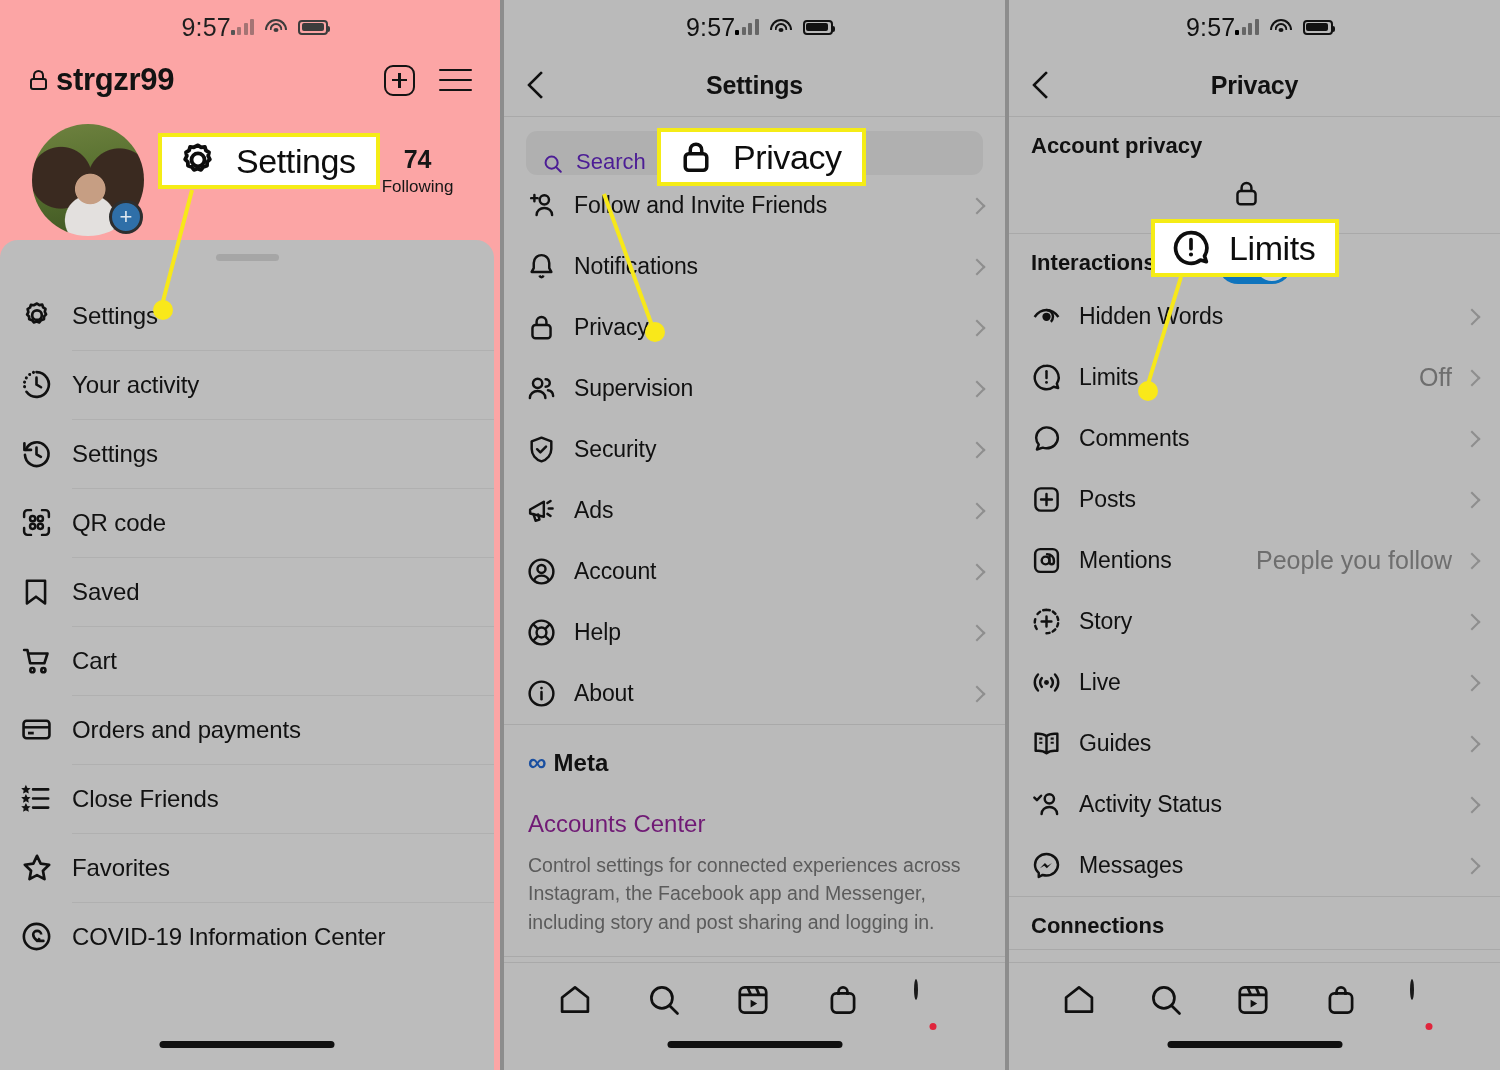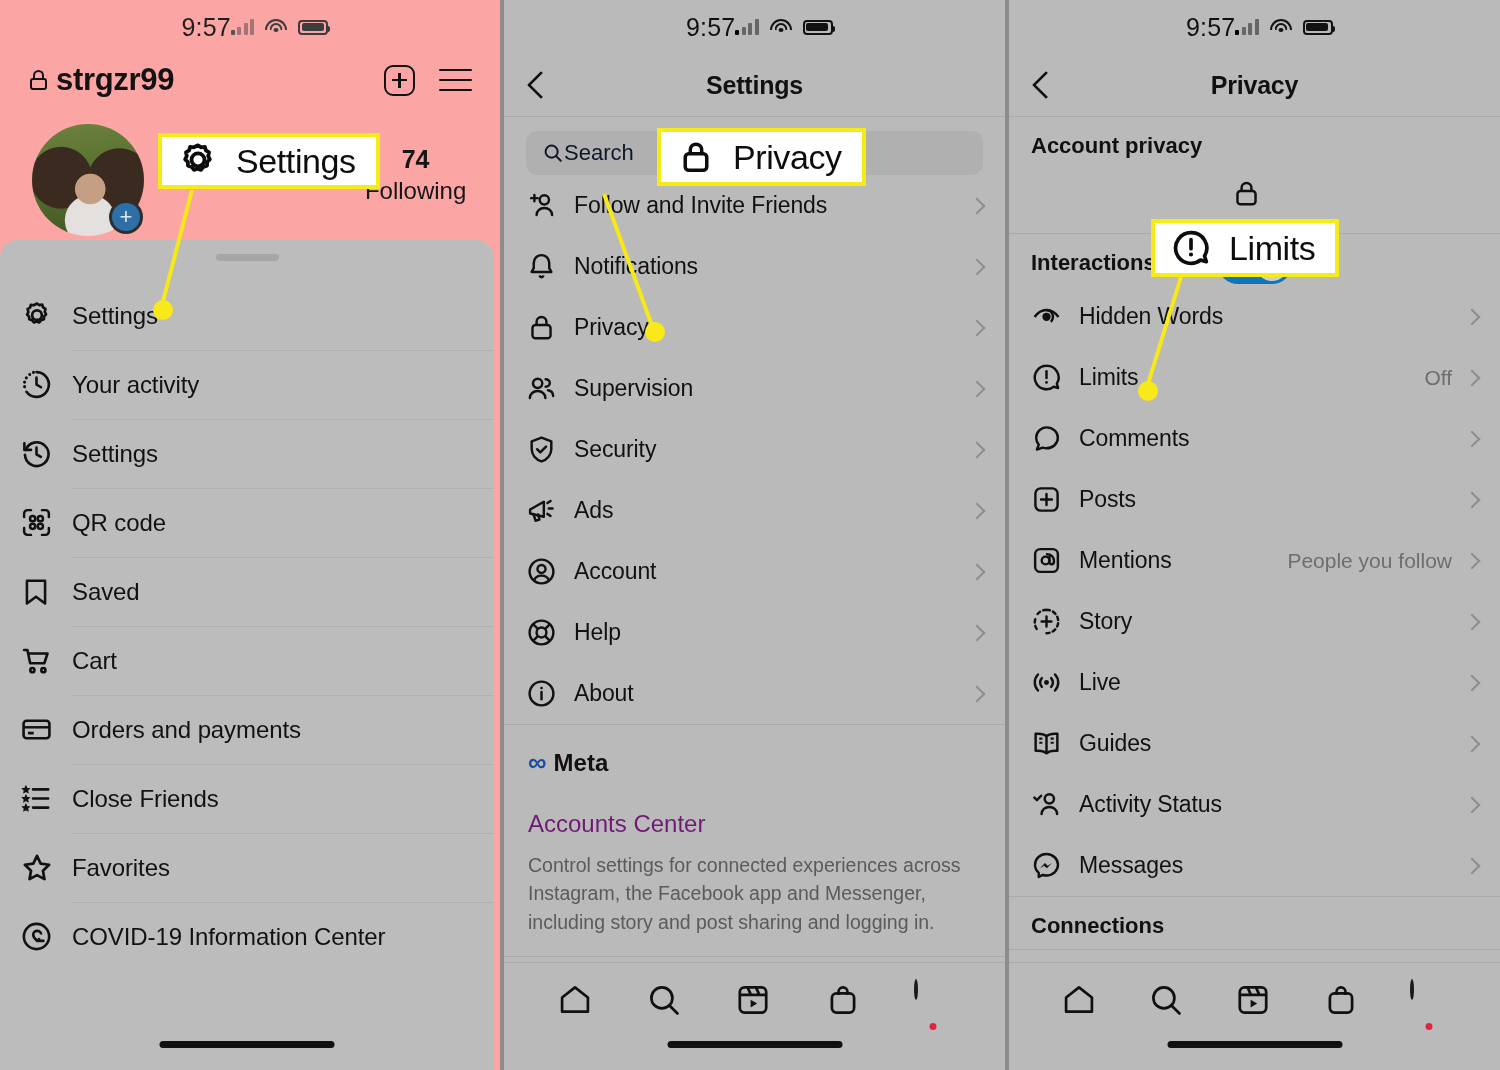--- a/index.html
+++ b/index.html
@@ -84,21 +84,21 @@
   .avatar-plus {
     position: absolute; right: 1px; bottom: 2px;
     width: 34px; height: 34px; border-radius: 50%;
     background: #2f6fa8; border: 3px solid #2e2e2e;
     display: flex; align-items: center; justify-content: center;
     color: #dfe8f0; font-size: 22px; line-height: 1; font-weight: 400;
   }
   .stats { flex: 1; display: flex; align-items: flex-start; justify-content: space-around; padding: 22px 0 0 10px; }
   .stat { text-align: center; color: #161616; }
   .stat .num { font-size: 25px; font-weight: 600; line-height: 1.1; }
-  .stat .lbl { font-size: 24px; font-weight: 400; margin-top: 3px; }
+  .stat .lbl { font-size: 17px; font-weight: 400; margin-top: 3px; }
 
   
   .sheet {
     position: absolute; left: 0; right: 6px; bottom: 0; top: 240px;
     background: #bcbcbc; border-radius: 18px 18px 0 0;
   }
   .grabber { width: 63px; height: 7px; border-radius: 4px; background: #a6a6a6; margin: 14px auto 0; }
   .sheet-list { padding: 20px 0 0 0; }
   .srow {
     position: relative; display: flex; align-items: center; gap: 0;
@@ -118,31 +118,31 @@
     width: 30px; height: 30px;
   }
   .navbar .back::before {
     content:""; position:absolute; left: 9px; top: 5px;
     width: 17px; height: 17px; border-left: 3.4px solid #111; border-bottom: 3.4px solid #111;
     transform: rotate(45deg); border-radius: 1px;
   }
 
   .searchbar {
     margin: 14px 22px 0; height: 44px; border-radius: 11px; background: #b0b0b0;
-    display: flex; align-items: center; gap: 0; padding: 0 16px; color: #0f172a;
+    display: flex; align-items: flex-end; gap: 12px; padding: 0 16px; color: #4c1d95;
   }
   .searchbar .ph { font-size: 22px; }
 
   .row {
     position: relative; display: flex; align-items: center;
     height: 61px; padding: 0 22px 0 22px; color: #111;
   }
   .row .ic { width: 48px; flex: 0 0 48px; display:flex; align-items:center; }
   .row .label { font-size: 23px; flex: 1; letter-spacing: -.1px; }
-  .row .value { font-size: 21px; color: #6e6e6e; margin-right: 14px; }
+  .row .value { font-size: 25px; color: #6e6e6e; margin-right: 14px; }
   .chev { width: 12px; height: 12px; border-right: 2.6px solid #8e8e8e; border-top: 2.6px solid #8e8e8e; transform: rotate(45deg); flex:0 0 auto; }
 
   .sect-head { padding: 16px 22px 10px; font-size: 22px; font-weight: 700; color: #111; }
   .hair { height: 1px; background: #a9a9a9; }
 
   .toggle {
     width: 74px; height: 40px; border-radius: 20px; background: #0f74bd; position: relative; flex: 0 0 auto;
   }
   .toggle i { position: absolute; right: 3px; top: 3px; width: 34px; height: 34px; border-radius: 50%; background: #cfcfcf; }
 

